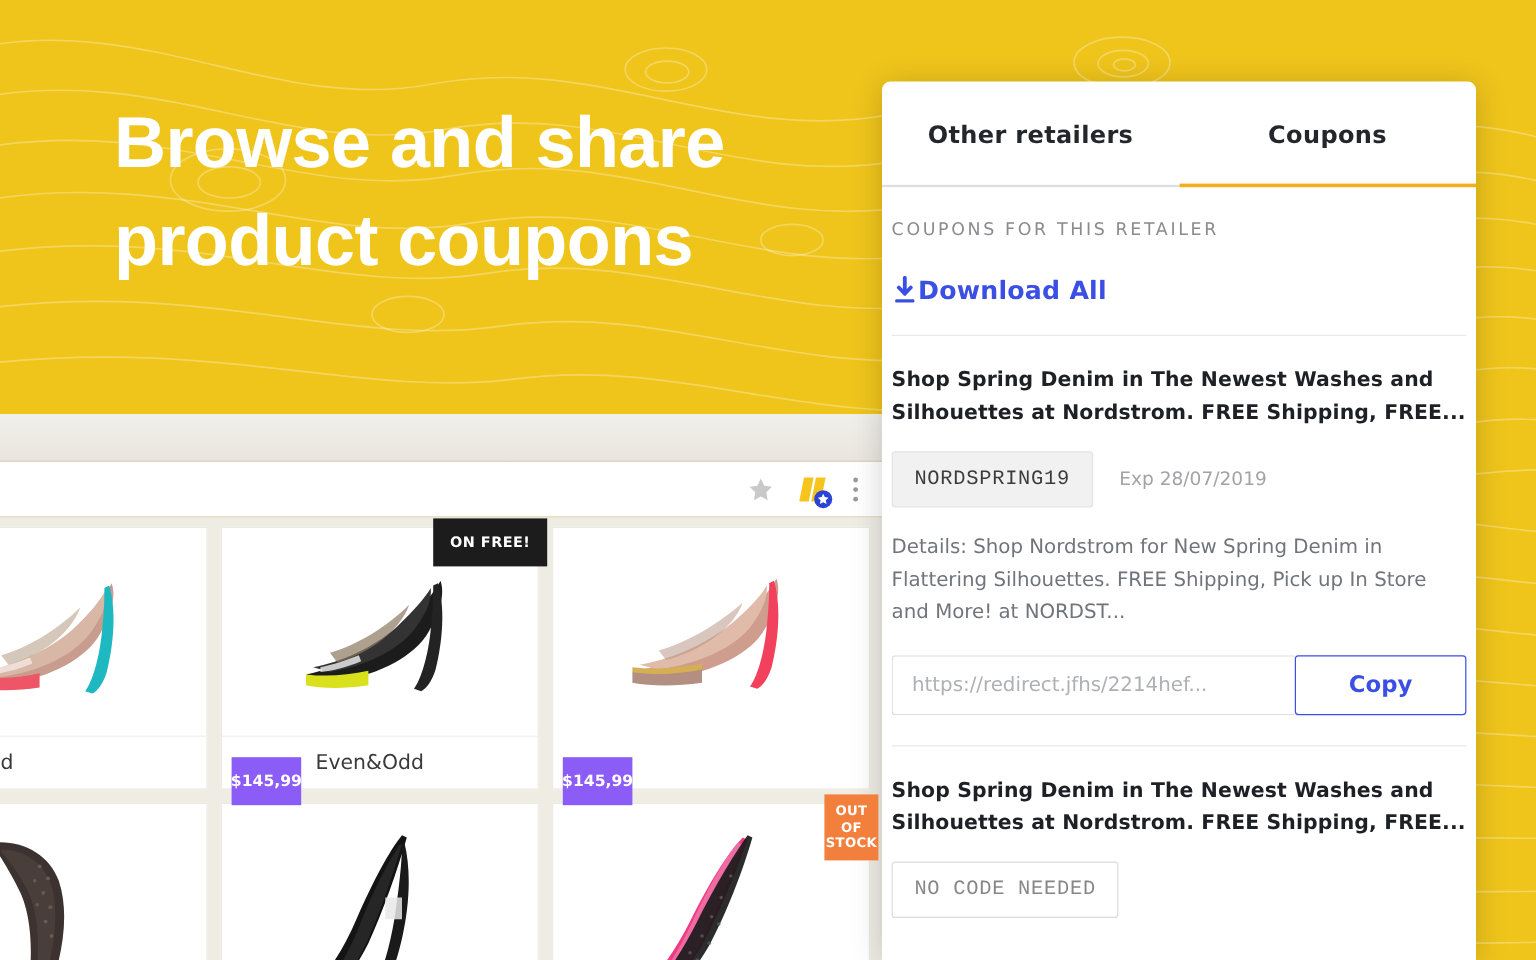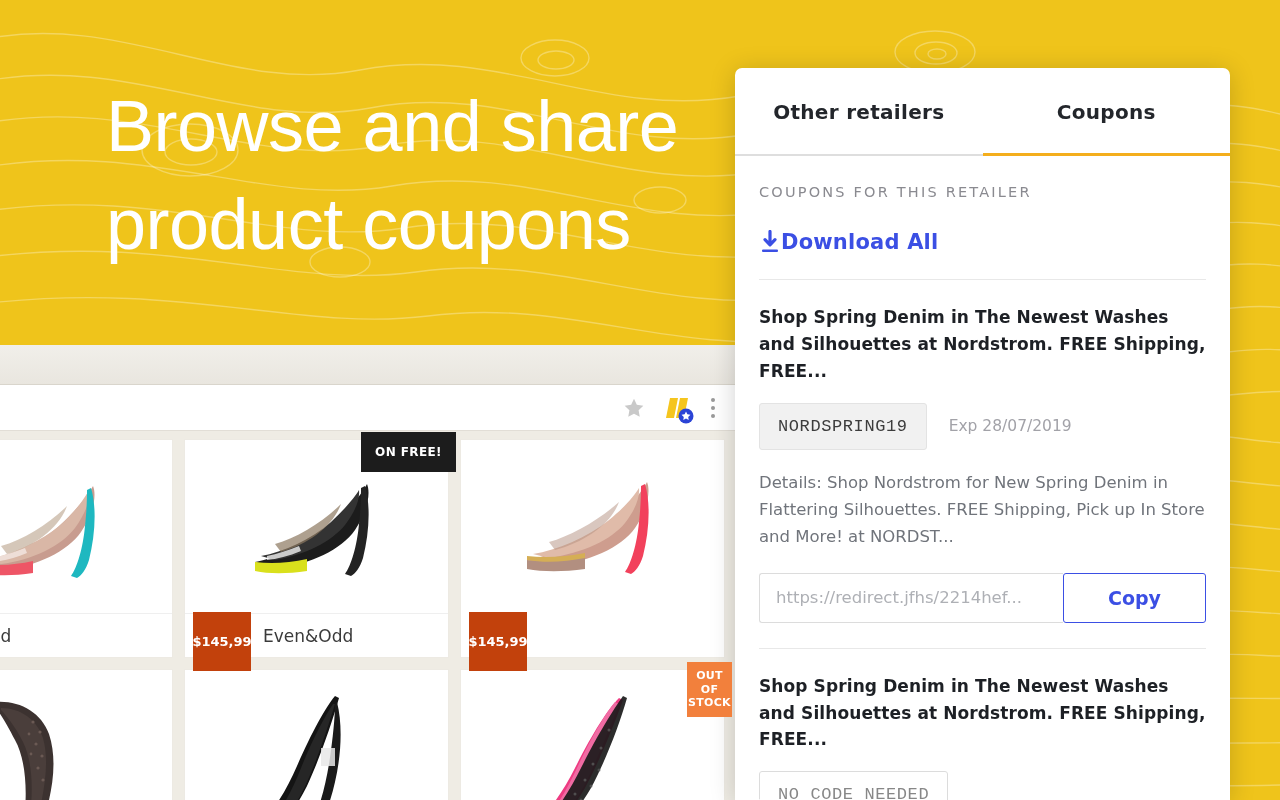--- a/index.html
+++ b/index.html
@@ -12,23 +12,23 @@
 
   
   #hero-bg {
     position:absolute; inset:0;
     background:#EFC41B;
     overflow:hidden;
   }
   #hero-bg svg { position:absolute; top:0; left:0; width:1280px; height:800px; }
 
   #hero-copy {
-    position:absolute; left:106px; top:78px; width:640px;
+    position:absolute; left:95px; top:78px; width:640px;
     color:#FFFFFF;
-    font-size:72px; font-weight:normal;
+    font-size:60px; font-weight:bold;
     line-height:1.36;
     letter-spacing:-0.5px;
     white-space:pre-line;
   }
 
   
   #browser {
     position:absolute;
     left:0; top:345px; width:737px; height:455px;
     overflow:hidden;
@@ -75,22 +75,22 @@
   }
   .pcard .meta {
     height:44px; border-top:1px solid #EFEFEF;
     display:flex; align-items:center;
     padding-left:12px;
     font-size:17px; color:#3A3A3A;
     font-family:"DejaVu Sans", sans-serif;
   }
   .price-badge {
     position:absolute; left:8px; bottom:-14px;
-    background:#c2410c; color:#fff;
-    width:58px; height:59px;
+    background:#8b5cf6; color:#fff;
+    width:58px; height:40px;
     display:flex; align-items:center; justify-content:center;
     font-size:13px; font-weight:bold; z-index:4;
     font-family:"DejaVu Sans", sans-serif;
   }
   .meta.haspad { padding-left:78px; }
   .sale-badge {
     position:absolute; right:-8px; top:-8px;
     background:#1C1C1C; color:#fff;
     padding:13px 14px; font-size:12px; font-weight:bold;
     letter-spacing:0.4px; z-index:5;
@@ -122,21 +122,21 @@
     display:flex; align-items:center; justify-content:center;
     font-size:20px; font-weight:bold;
     color:#23262B; letter-spacing:0.3px;
     cursor:pointer; position:relative;
     font-family:"DejaVu Sans", sans-serif;
   }
   .tab .ul { position:absolute; left:0; right:0; bottom:0; height:3px; }
   .tab.inactive .ul { background:#DEDEDE; height:2px; }
   .tab.active .ul { background:#F4AE1C; height:3px; }
 
-  #panel-body { flex:1 1 auto; overflow:hidden; padding:0 24px;border-radius:31px; }
+  #panel-body { flex:1 1 auto; overflow:hidden; padding:0 8px;border-radius:31px; }
 
   #section-label {
     margin-top:28px;
     font-size:14.5px; letter-spacing:2.2px;
     color:#8A8A90; text-transform:uppercase;
     font-family:"DejaVu Sans", sans-serif;
   }
 
   #download-row {
     margin-top:30px; display:flex; align-items:center; 

